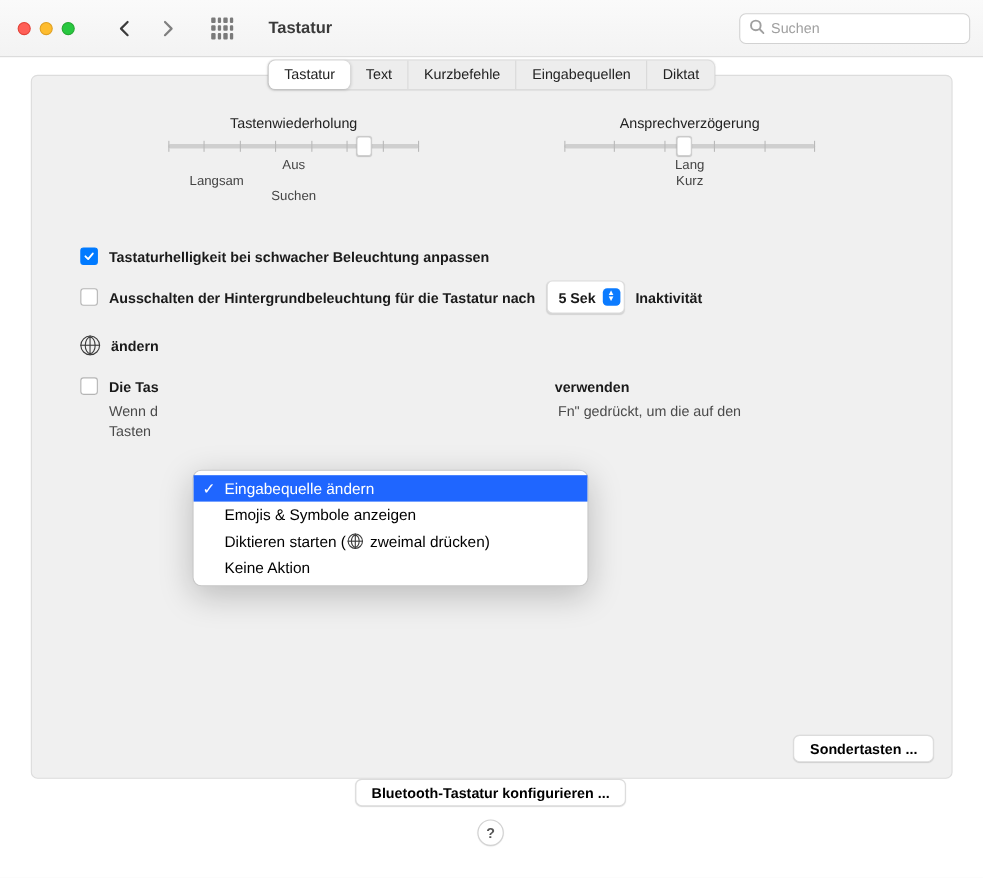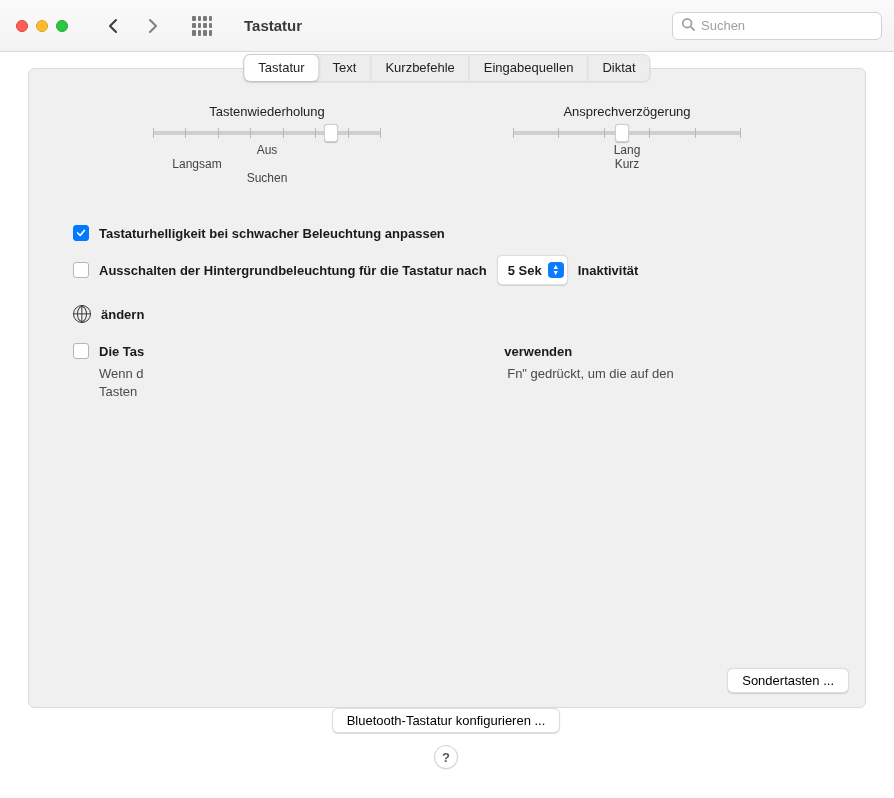--- a/index.html
+++ b/index.html
@@ -162,20 +162,21 @@
     font-size:7px;line-height:6px;
   }
 
   .sub-note{margin-left:26px;color:#4a4a4a;font-size:13px;line-height:1.4;}
 
   
   .push-btn{
     background:#fff;border:1px solid #dcdcdc;border-radius:6px;
     padding:4px 14px;font-size:13px;
     box-shadow:0 0.5px 1px rgba(0,0,0,.15);
+    font-weight:bold;
   }
   .sonder-btn{position:absolute;right:16px;bottom:14px;}
   .bottom-row{
     display:flex;justify-content:center;align-items:center;gap:12px;
     padding-right:2px;flex-direction:column;
   }
   .help-btn{
     width:24px;height:24px;border-radius:50%;
     border:1px solid #d2d2d2;background:#fff;
     display:flex;align-items:center;justify-content:center;color:#555;font-weight:600;
@@ -359,13 +360,21 @@
     </div>
 
     <button class="push-btn sonder-btn">Sondertasten ...</button>
   </div>
 
   <div class="bottom-row">
     <button class="push-btn">Bluetooth-Tastatur konfigurieren ...</button>
     <div class="help-btn">?</div>
   </div>
 
+  <div class="menu">
+    <div class="menu-item selected">Eingabequelle ändern</div>
+    <div class="menu-item">Emojis &amp; Symbole anzeigen</div>
+    <div class="menu-item">
+      <span>Diktieren starten (</span><span class="globe-icon inline"><span class="ell"></span></span><span> zweimal drücken)</span>
+    </div>
+    <div class="menu-item">Keine Aktion</div>
+  </div>
 </div>
 
 </body></html>

